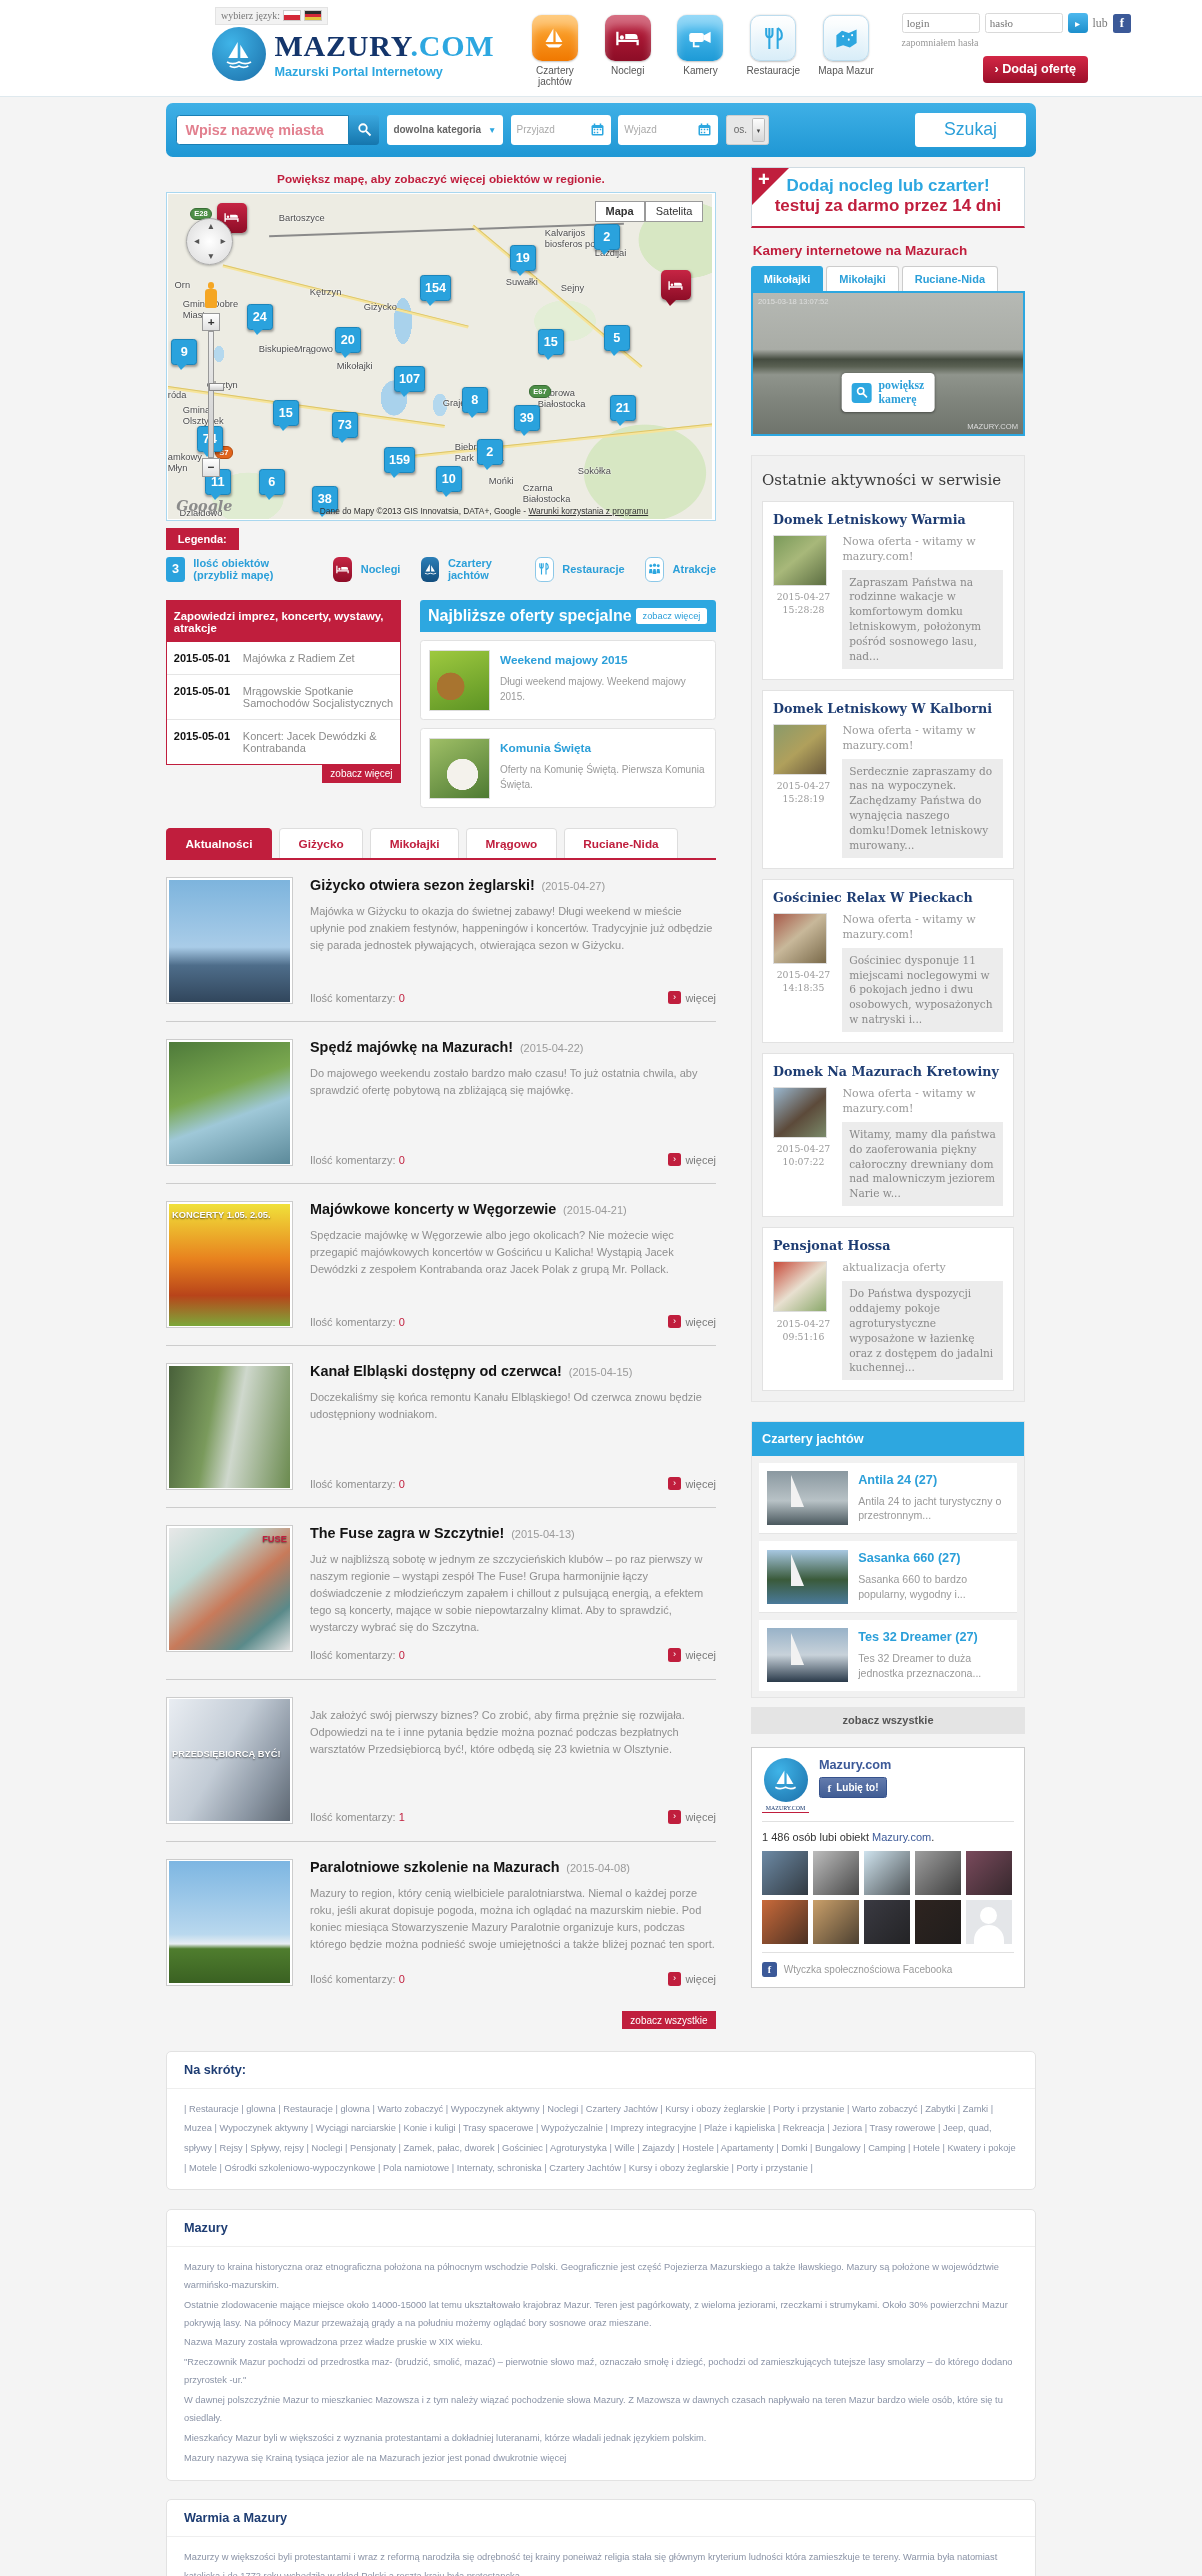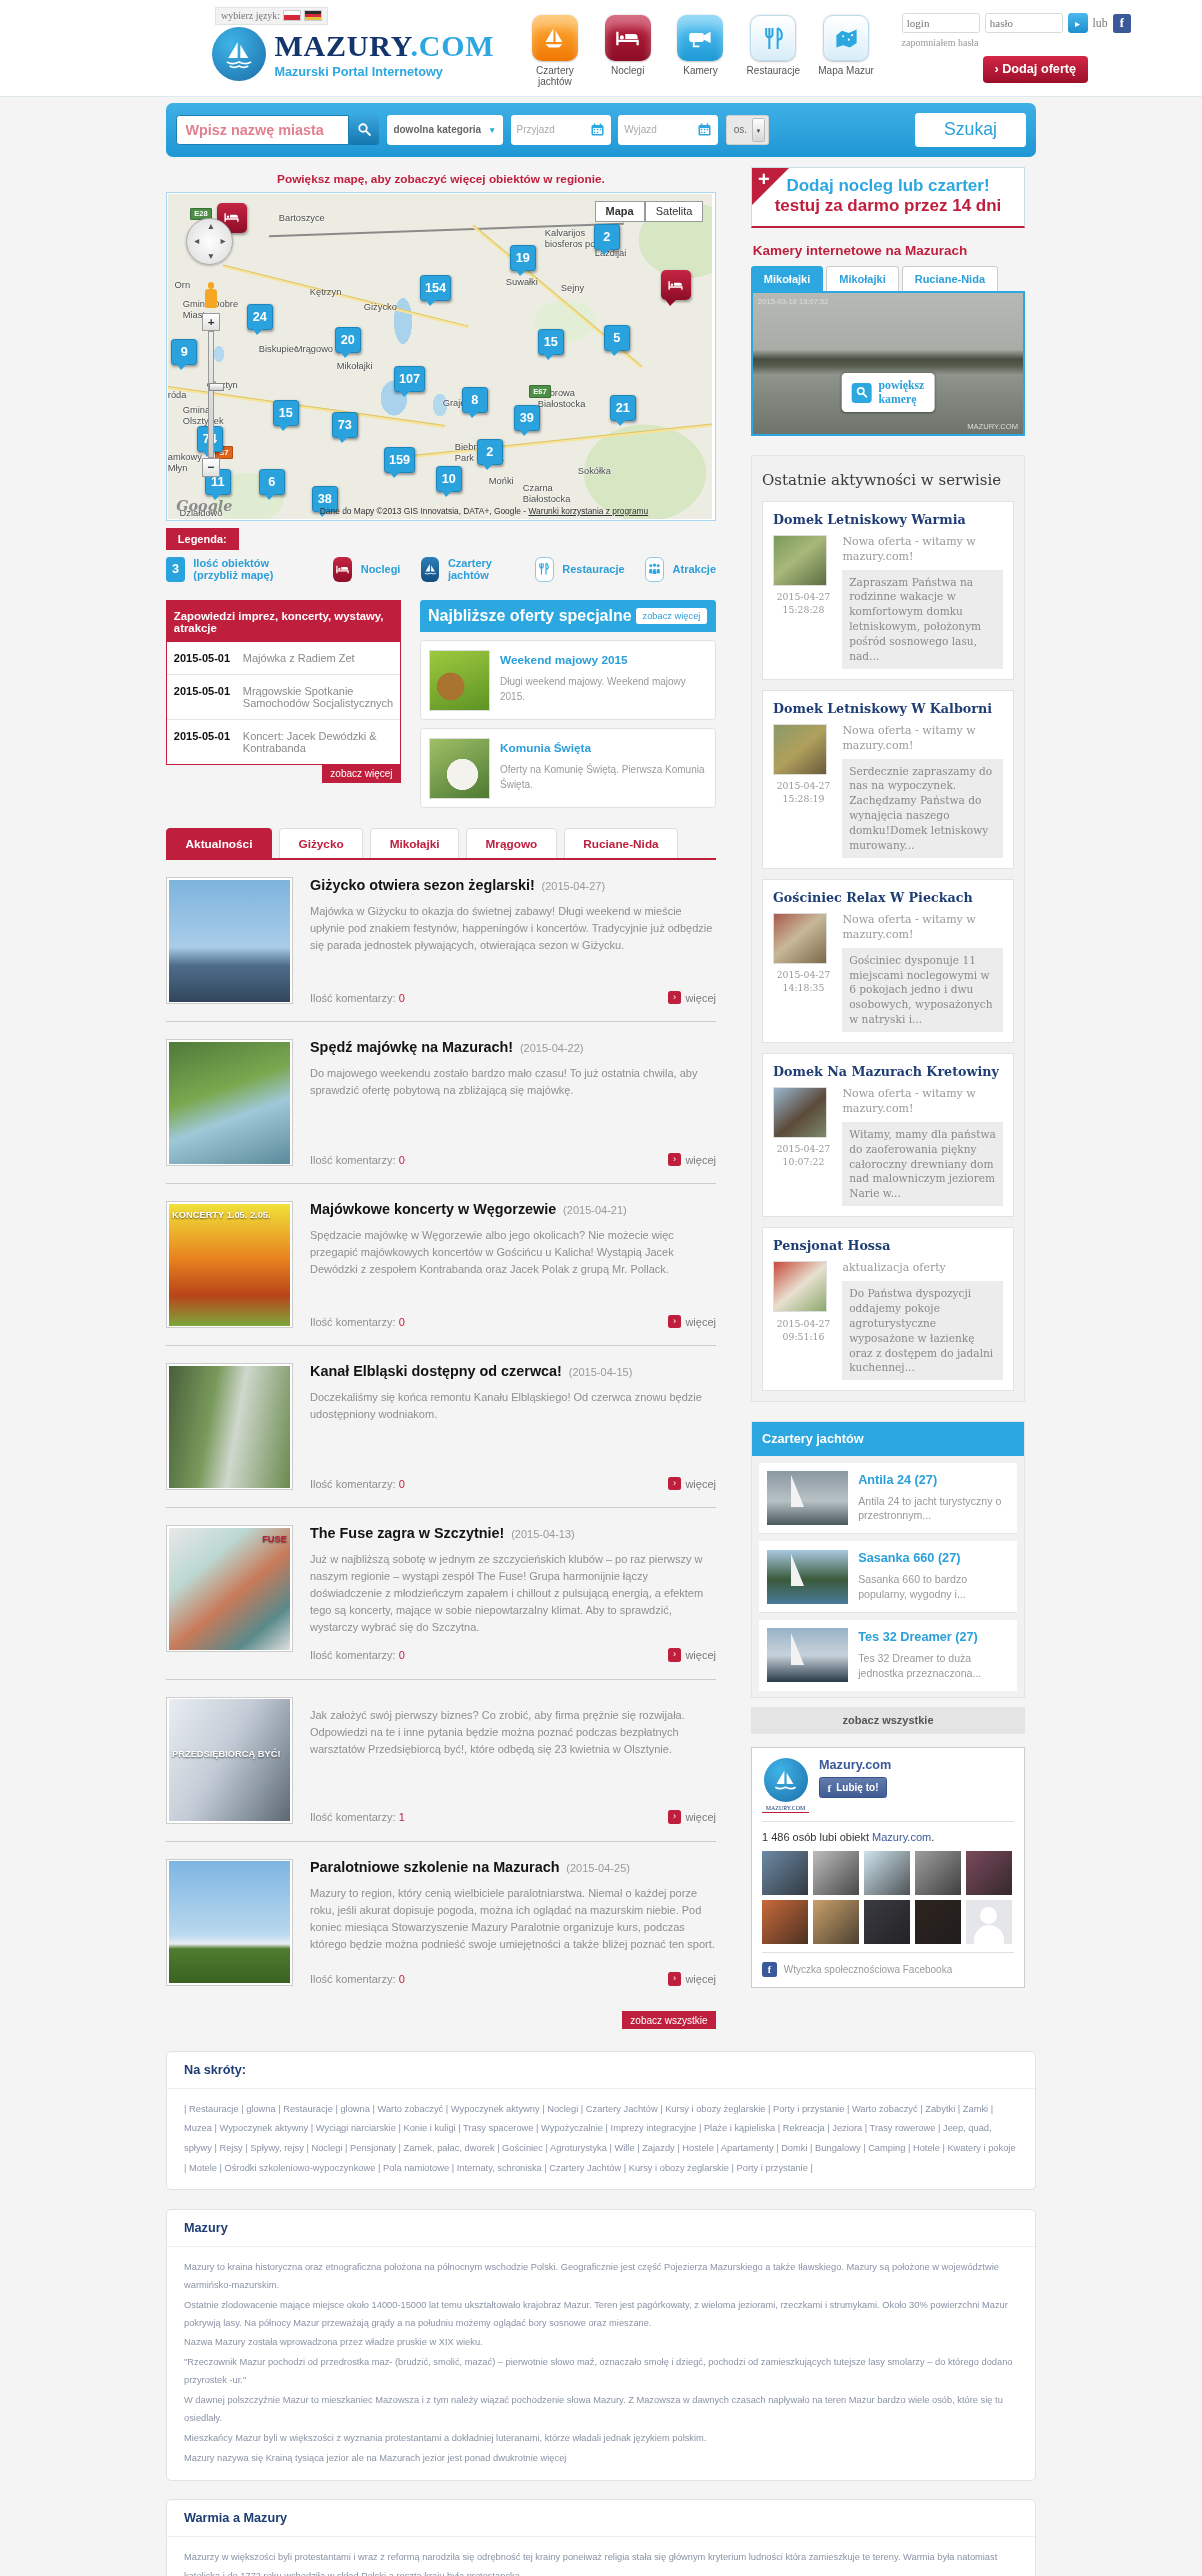--- a/index.html
+++ b/index.html
@@ -64,21 +64,21 @@
 radial-gradient(ellipse 59px 42px at 80px 304px,#e0ecd2 60%,transparent 61%),
 radial-gradient(ellipse 51px 34px at 397px 127px,#e3eed6 60%,transparent 61%),
 linear-gradient(#edece3,#edece3)}
 .road{position:absolute;background:#f6e49a;height:3.4px;border-top:0.8px solid #dcc56a}
 .border-line{position:absolute;background:#8a8a8a;height:1.7px}
 .marker{position:absolute;background:#2aa2dd;border:0.8px solid #1b85bb;color:#fff;font-weight:bold;font-size:12.7px;text-align:center;line-height:24.5px;min-width:26px;height:26px;border-radius:3.4px;padding:0 4.2px;box-shadow:0.8px 1.7px 2.5px rgba(0,0,0,.35);cursor:pointer;z-index:4}
 .marker:after{content:"";position:absolute;left:4.2px;top:100%;border:5.9px solid transparent;border-top:7.6px solid #2aa2dd;border-right-width:7.6px;margin-top:-0.8px}
 .red-marker{position:absolute;width:30px;height:30px;background:linear-gradient(#c62544,#8e0d27);border-radius:5px;display:flex;align-items:center;justify-content:center;box-shadow:0.8px 1.7px 2.5px rgba(0,0,0,.35);cursor:pointer;z-index:5}
 .red-marker:after{content:"";position:absolute;left:4.2px;top:100%;border:5.9px solid transparent;border-top:7.6px solid #8e0d27;border-right-width:7.6px;margin-top:-0.8px}
 .city{position:absolute;font-size:9.3px;color:#4a4a4a;text-shadow:0 0 1.7px #fff,0 0 1.7px #fff;z-index:2;line-height:1.2}
-.rbadge{position:absolute;font-size:7.6px;font-weight:bold;padding:0.8px 3.4px;border-radius:1px;color:#fff;z-index:2}
+.rbadge{position:absolute;font-size:7.6px;font-weight:bold;padding:0.8px 3.4px;border-radius:6px;color:#fff;z-index:2}
 .rbadge.green{background:#4d8f47;border:0.8px solid #3a6e36}
 .rbadge.orange{background:#e2641c;border:0.8px solid #b44d12}
 .pan-ctrl{position:absolute;left:18.6px;top:23.6px;width:47px;height:47px;border-radius:50%;background:radial-gradient(#ffffff,#d9d9d9);border:0.8px solid #aaa;box-shadow:0 0.8px 2.5px rgba(0,0,0,.3);z-index:6}
 .pan-ctrl span{position:absolute;font-size:8.4px;color:#555;cursor:pointer}
 .zoom-ctrl{position:absolute;left:34px;top:95px;width:18.6px;z-index:6;text-align:center}
 .zoom-person{width:11.8px;height:18.6px;margin:0 auto 5px;background:#f5a623;border-radius:3.4px 3.4px 1.7px 1.7px;position:relative}
 .zoom-person:before{content:"";position:absolute;top:-6.8px;left:2.5px;width:6.8px;height:6.8px;border-radius:50%;background:#f5a623}
 .zoom-btn{width:18.6px;height:18.6px;background:linear-gradient(#fff,#e0e0e0);border:0.8px solid #999;color:#333;font-weight:bold;font-size:11.8px;line-height:17px;cursor:pointer}
 .zoom-track{width:6.8px;height:127px;margin:0 auto;background:linear-gradient(#eee,#ccc);border:0.8px solid #999}
 .zoom-handle{width:15px;height:7.6px;background:linear-gradient(#fff,#cfcfcf);border:0.8px solid #888;margin:51px auto 0;cursor:pointer}
@@ -647,21 +647,21 @@
                 <span>więcej</span>
               </span>
           </div>
         </div>
       </div>
       <div class="article" style="border-bottom:none">
         <div class="art-img">
             <div class="fill img-a7"></div>
           </div>
         <div class="art-body">
-          <div><span class="art-title">Paralotniowe szkolenie na Mazurach</span><span class="art-date">(2015-04-25)</span></div>
+          <div><span class="art-title">Paralotniowe szkolenie na Mazurach</span><span class="art-date">(2015-04-08)</span></div>
           <div class="art-text">Mazury to region, który cenią wielbiciele paralotniarstwa. Niemal o każdej porze roku, jeśli akurat dopisuje pogoda, można ich oglądać na mazurskim niebie. Pod koniec miesiąca Stowarzyszenie Mazury Paralotnie organizuje kurs, podczas którego będzie można podnieść swoje umiejętności a także bliżej poznać ten sport.</div>
           <div class="art-meta">
             <span class="comments"><span>Ilość komentarzy:</span> <b>0</b></span>
             <span class="more-link">
                 <span class="more-ico">›</span>
                 <span>więcej</span>
               </span>
           </div>
         </div>
       </div>

